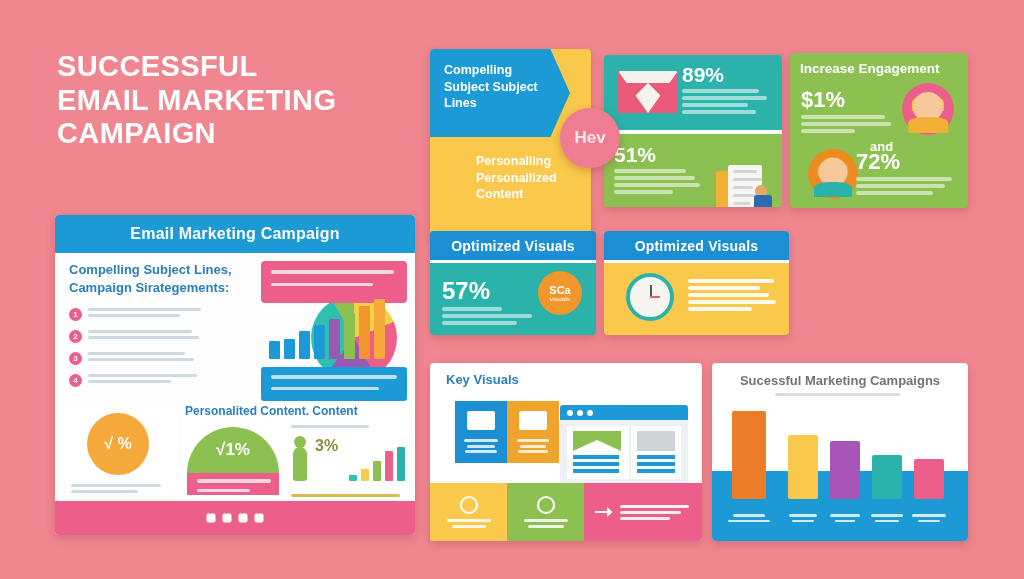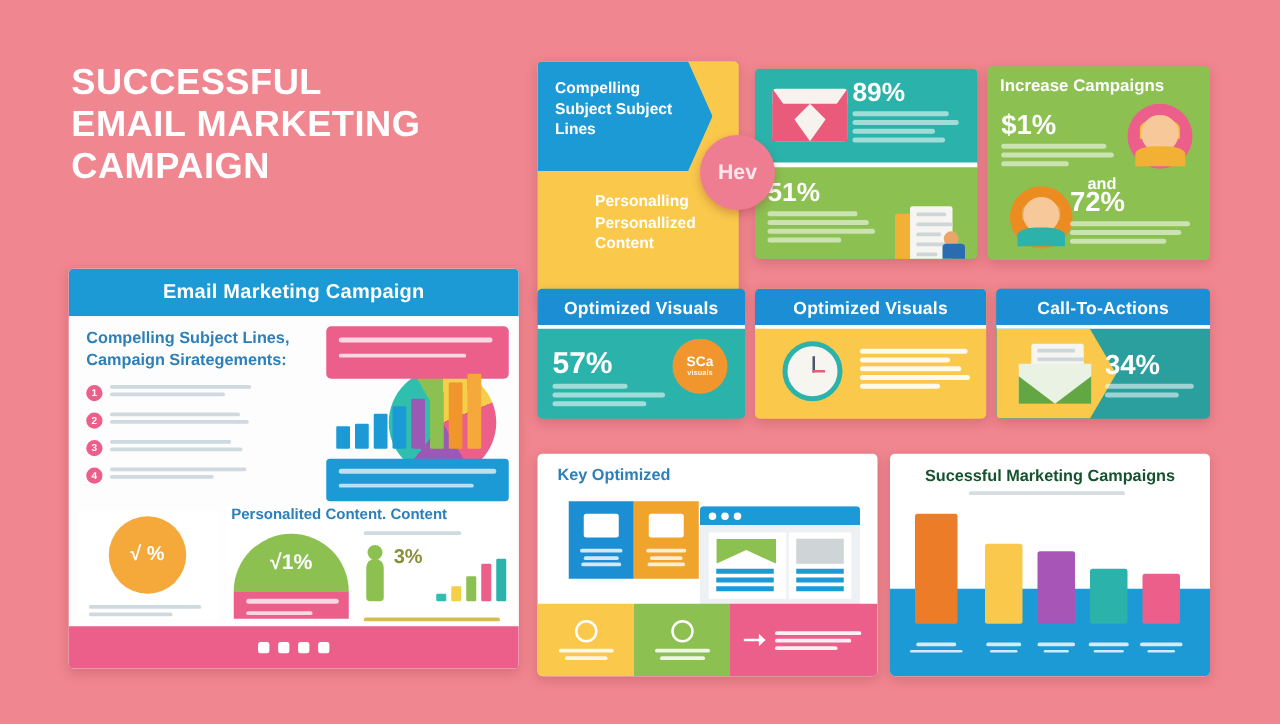--- a/index.html
+++ b/index.html
@@ -171,21 +171,21 @@
   .browser .chart { position:absolute; left:13px; top:26px; width:48px; height:20px; background:#8cc152;
     clip-path: polygon(0 0, 100% 0, 100% 100%, 50% 45%, 0 100%); }
   .browser .gray { position:absolute; right:13px; top:26px; width:38px; height:20px; background:#cfd4d7; }
   .browser .ln { position:absolute; height:4px; background:#1b9ad6; }
   .kb-tile { position:absolute; bottom:0; height:58px; display:flex; flex-direction:column;
     align-items:center; justify-content:center; color:#fff; font-weight:700; font-size:9px; }
   .ring { width:18px;height:18px;border-radius:50%;border:2px solid #fff; margin-bottom:5px; }
 
   
   #panel-camp { left: 712px; top: 363px; width: 256px; height: 178px; background:#ffffff; }
-  .camp-title { color:#14532d; font-weight:700; font-size:13px; text-align:center; padding-top:10px; }
+  .camp-title { color:#737373; font-weight:700; font-size:13px; text-align:center; padding-top:10px; }
   .camp-sub { margin: 5px auto 0; width:130px; }
   .camp-sub i { display:block; height:3px; background:#d6dde2; border-radius:2px; margin-bottom:3px; }
   .camp-plot { position:absolute; left:0; top:44px; width:100%; height:134px; }
   .blue-base { position:absolute; left:0; bottom:0; width:100%; height:70px; background:#1b9ad6; }
   .cbar { position:absolute; bottom:42px; border-radius:2px; color:#fff; font-size:7.5px;
     writing-mode: vertical-rl; text-orientation: mixed; display:flex; align-items:center; justify-content:center;
     font-weight:700; }
   .cbar-lbl { position:absolute; bottom:16px; width:52px; text-align:center; }
   .cbar-lbl i { display:block; height:2.5px; background:rgba(255,255,255,.8); border-radius:2px; margin:0 auto 3px; }
   .bigtxt { white-space: nowrap; }
@@ -256,21 +256,21 @@
             <i style="width:80%"></i>
             <i style="width:50%"></i>
           </div>
         <div class="head"></div>
           <div class="person"></div>
       </div>
     </div>
   </div>
 
   <div class="card" id="c-engage">
-    <div class="eng-title">Increase Campaigns</div>
+    <div class="eng-title">Increase Engagement</div>
 
     <div style="position:absolute; left:11px; top:34px; width:96px;">
       <div class="bigpct bigtxt" style="font-size:22px;">$1%</div>
       <div class="sub-lines">
         <i style="width:88%"></i>
           <i style="width:94%"></i>
           <i style="width:56%"></i>
       </div>
     </div>
 
@@ -323,42 +323,20 @@
       <div class="sub-lines">
         <i style="width:94%;background:rgba(255,255,255,.9)"></i>
         <i style="width:78%;background:rgba(255,255,255,.9)"></i>
         <i style="width:88%;background:rgba(255,255,255,.9)"></i>
         <i style="width:96%;background:rgba(255,255,255,.9)"></i>
         <i style="width:70%;background:rgba(255,255,255,.9)"></i>
       </div>
     </div>
   </div>
 
-  <div class="card" id="c-cta">
-    <div class="cap blue-cap">Call-To-Actions</div>
-    <div class="cap-sep"></div>
-    <div class="cta-arrow">
-      <div class="cta-env">
-        <div class="back">
-            <i style="width:72%"></i>
-            <i style="width:88%"></i>
-            <i style="width:54%"></i>
-          </div>
-        <div class="env"></div>
-          <div class="tri"></div>
-      </div>
-    </div>
-    <div style="position:absolute; right:10px; top:48px; width:74px;">
-      <div class="bigpct bigtxt" style="font-size:22px;">34%</div>
-      <div class="sub-lines">
-        <i style="width:96%"></i>
-          <i style="width:80%"></i>
-      </div>
-    </div>
-  </div>
 
   <div class="card" id="panel-left">
     <div class="cap panel-cap">Email Marketing Campaign</div>
 
     <div class="lp-body">
 
       <div style="position:absolute; left:14px; top:8px; width:196px;">
         <div class="lp-h">Compelling Subject Lines,</div>
         <div class="lp-h">Campaign Sirategements:</div>
         <div style="margin-top:12px;">
@@ -458,21 +436,21 @@
       <div class="social">
         <u></u>
         <u></u>
         <u></u>
         <u></u>
       </div>
     </div>
   </div>
 
   <div class="card" id="panel-key">
-    <div class="key-title">Key Optimized</div>
+    <div class="key-title">Key Visuals</div>
 
     <div class="tile" style="left:25px; top:38px; width:52px; height:62px; background:#1b8ed4;">
       <div class="ph"></div>
       <i style="width:34px"></i>
         <i style="width:28px"></i>
         <i style="width:32px"></i>
     </div>
     <div class="tile" style="left:77px; top:38px; width:52px; height:62px; background:#f0a42c;">
       <div class="ph"></div>
       <i style="width:32px"></i>

